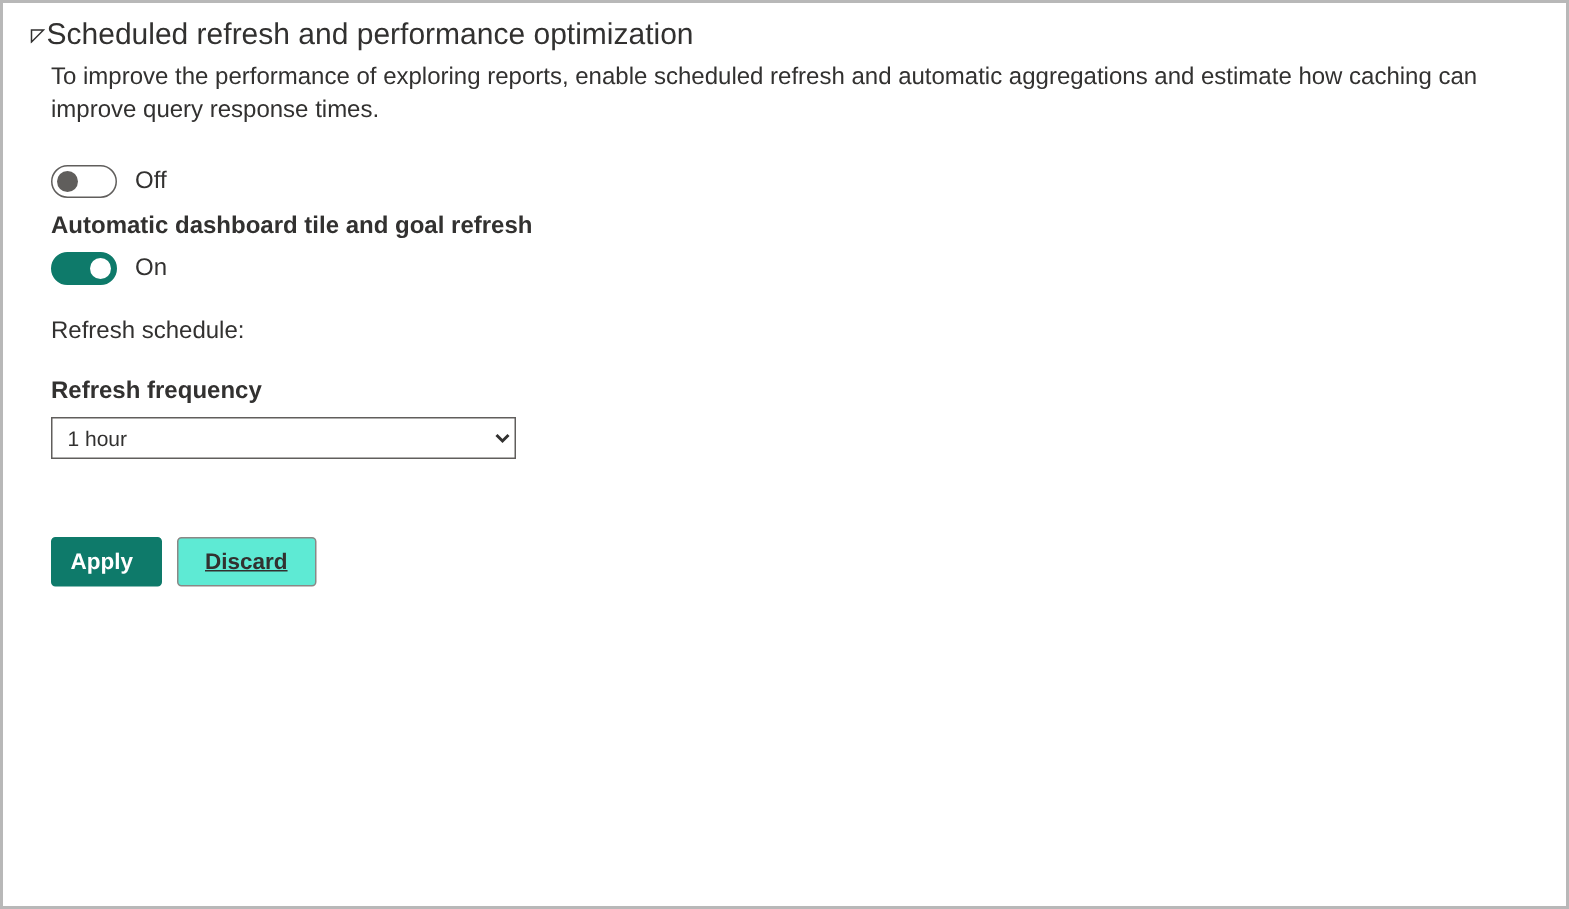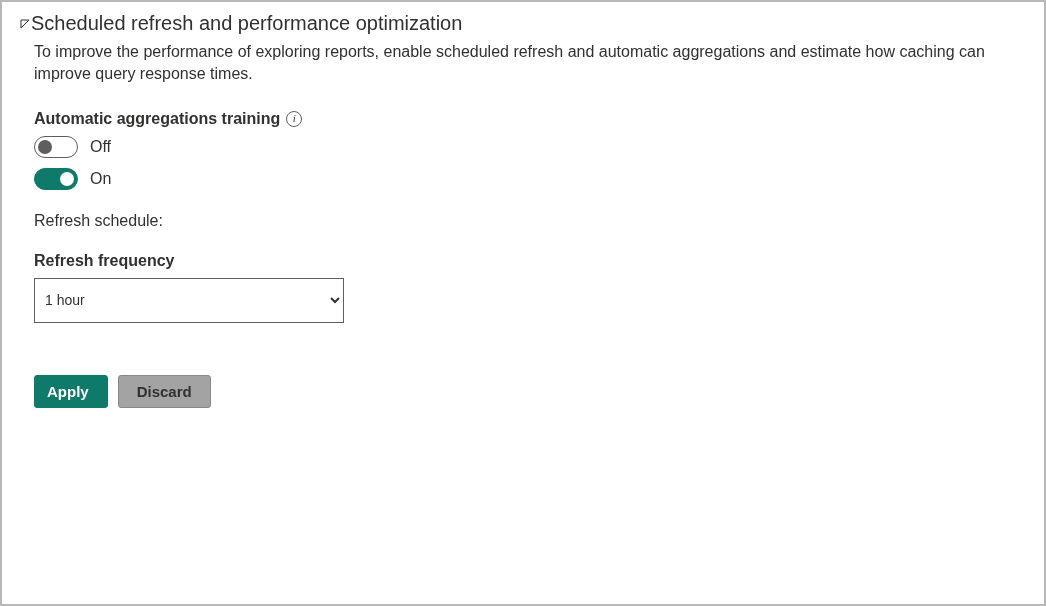--- a/index.html
+++ b/index.html
@@ -142,21 +142,21 @@
       margin-bottom: 22px;
     }
     .freq-label {
       font-size: 16px;
       font-weight: 600;
       color: #323130;
       margin-bottom: 8px;
     }
     .select {
       width: 310px;
-      height: 45px;
+      height: 28px;
       font-size: 14px;
       font-family: inherit;
       color: #323130;
       border: 1px solid #605e5c;
       background: #fff;
       padding: 2px 6px;
       cursor: pointer;
     }
     .button-row {
       display: flex;
@@ -172,54 +172,52 @@
       cursor: pointer;
       border: 1px solid transparent;
     }
     .btn-primary {
       background: #0e7a6a;
       color: #fff;
       border-color: #0e7a6a;
       padding-left: 12px;
     }
     .btn-secondary {
-      background: #a3a3a3;
+      background: #5eead4;
       color: #323130;
       border-color: #8a8886;
+      text-decoration: underline;
     }
   </style>
 </head>
 <body>
 
 <div class="section-header">
   <span class="caret">
     <svg viewBox="0 0 10 10" width="10" height="10">
       <path d="M 1 1 L 9 1 L 1 9 Z" fill="none" stroke="#323130" stroke-width="1"></path>
     </svg>
   </span>
   <span class="section-title">Scheduled refresh and performance optimization</span>
 </div>
 
 <div class="section-desc">To improve the performance of exploring reports, enable scheduled refresh and automatic aggregations and estimate how caching can improve query response times.</div>
 
 <div class="content">
 
-  <div class="sub-header">
-    <span class="sub-title">Automatic aggregations training</span>
-    <span class="info-icon">i</span>
-  </div>
 
 
   <div class="toggle-row">
     <div class="toggle toggle-off">
       <div class="knob"></div>
     </div>
     <span class="toggle-label">Off</span>
   </div>
 
+  <div class="sub-title-plain">Automatic dashboard tile and goal refresh</div>
 
 
   <div class="toggle-row">
     <div class="toggle toggle-on">
       <div class="knob"></div>
     </div>
     <span class="toggle-label">On</span>
   </div>
 
   <div class="schedule-label">Refresh schedule:</div>

